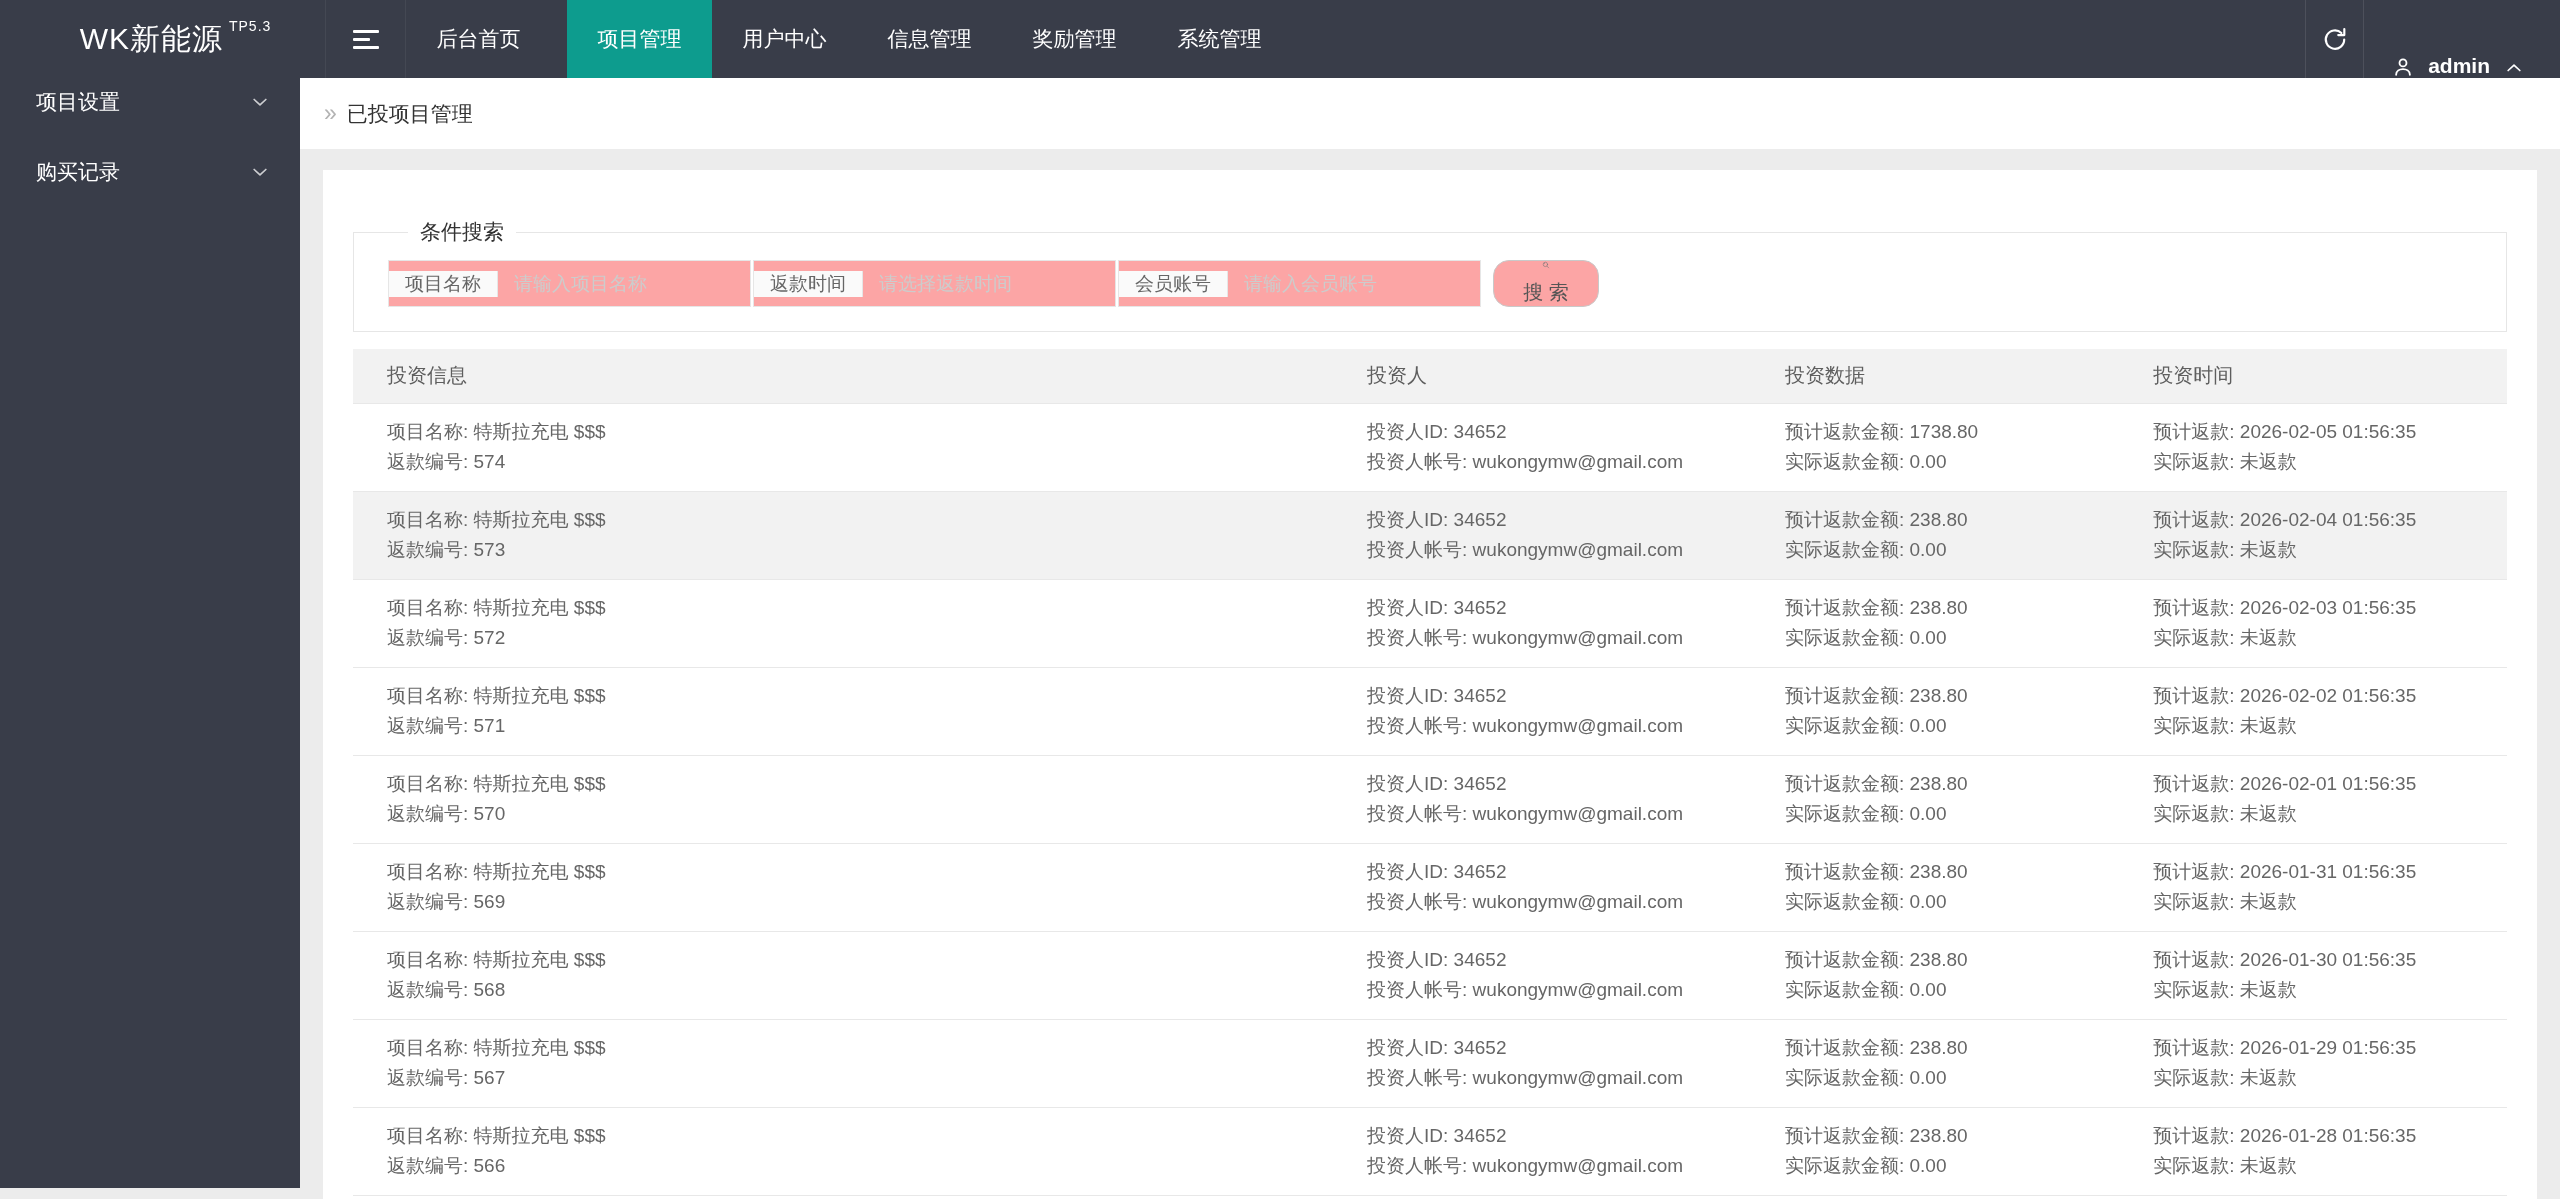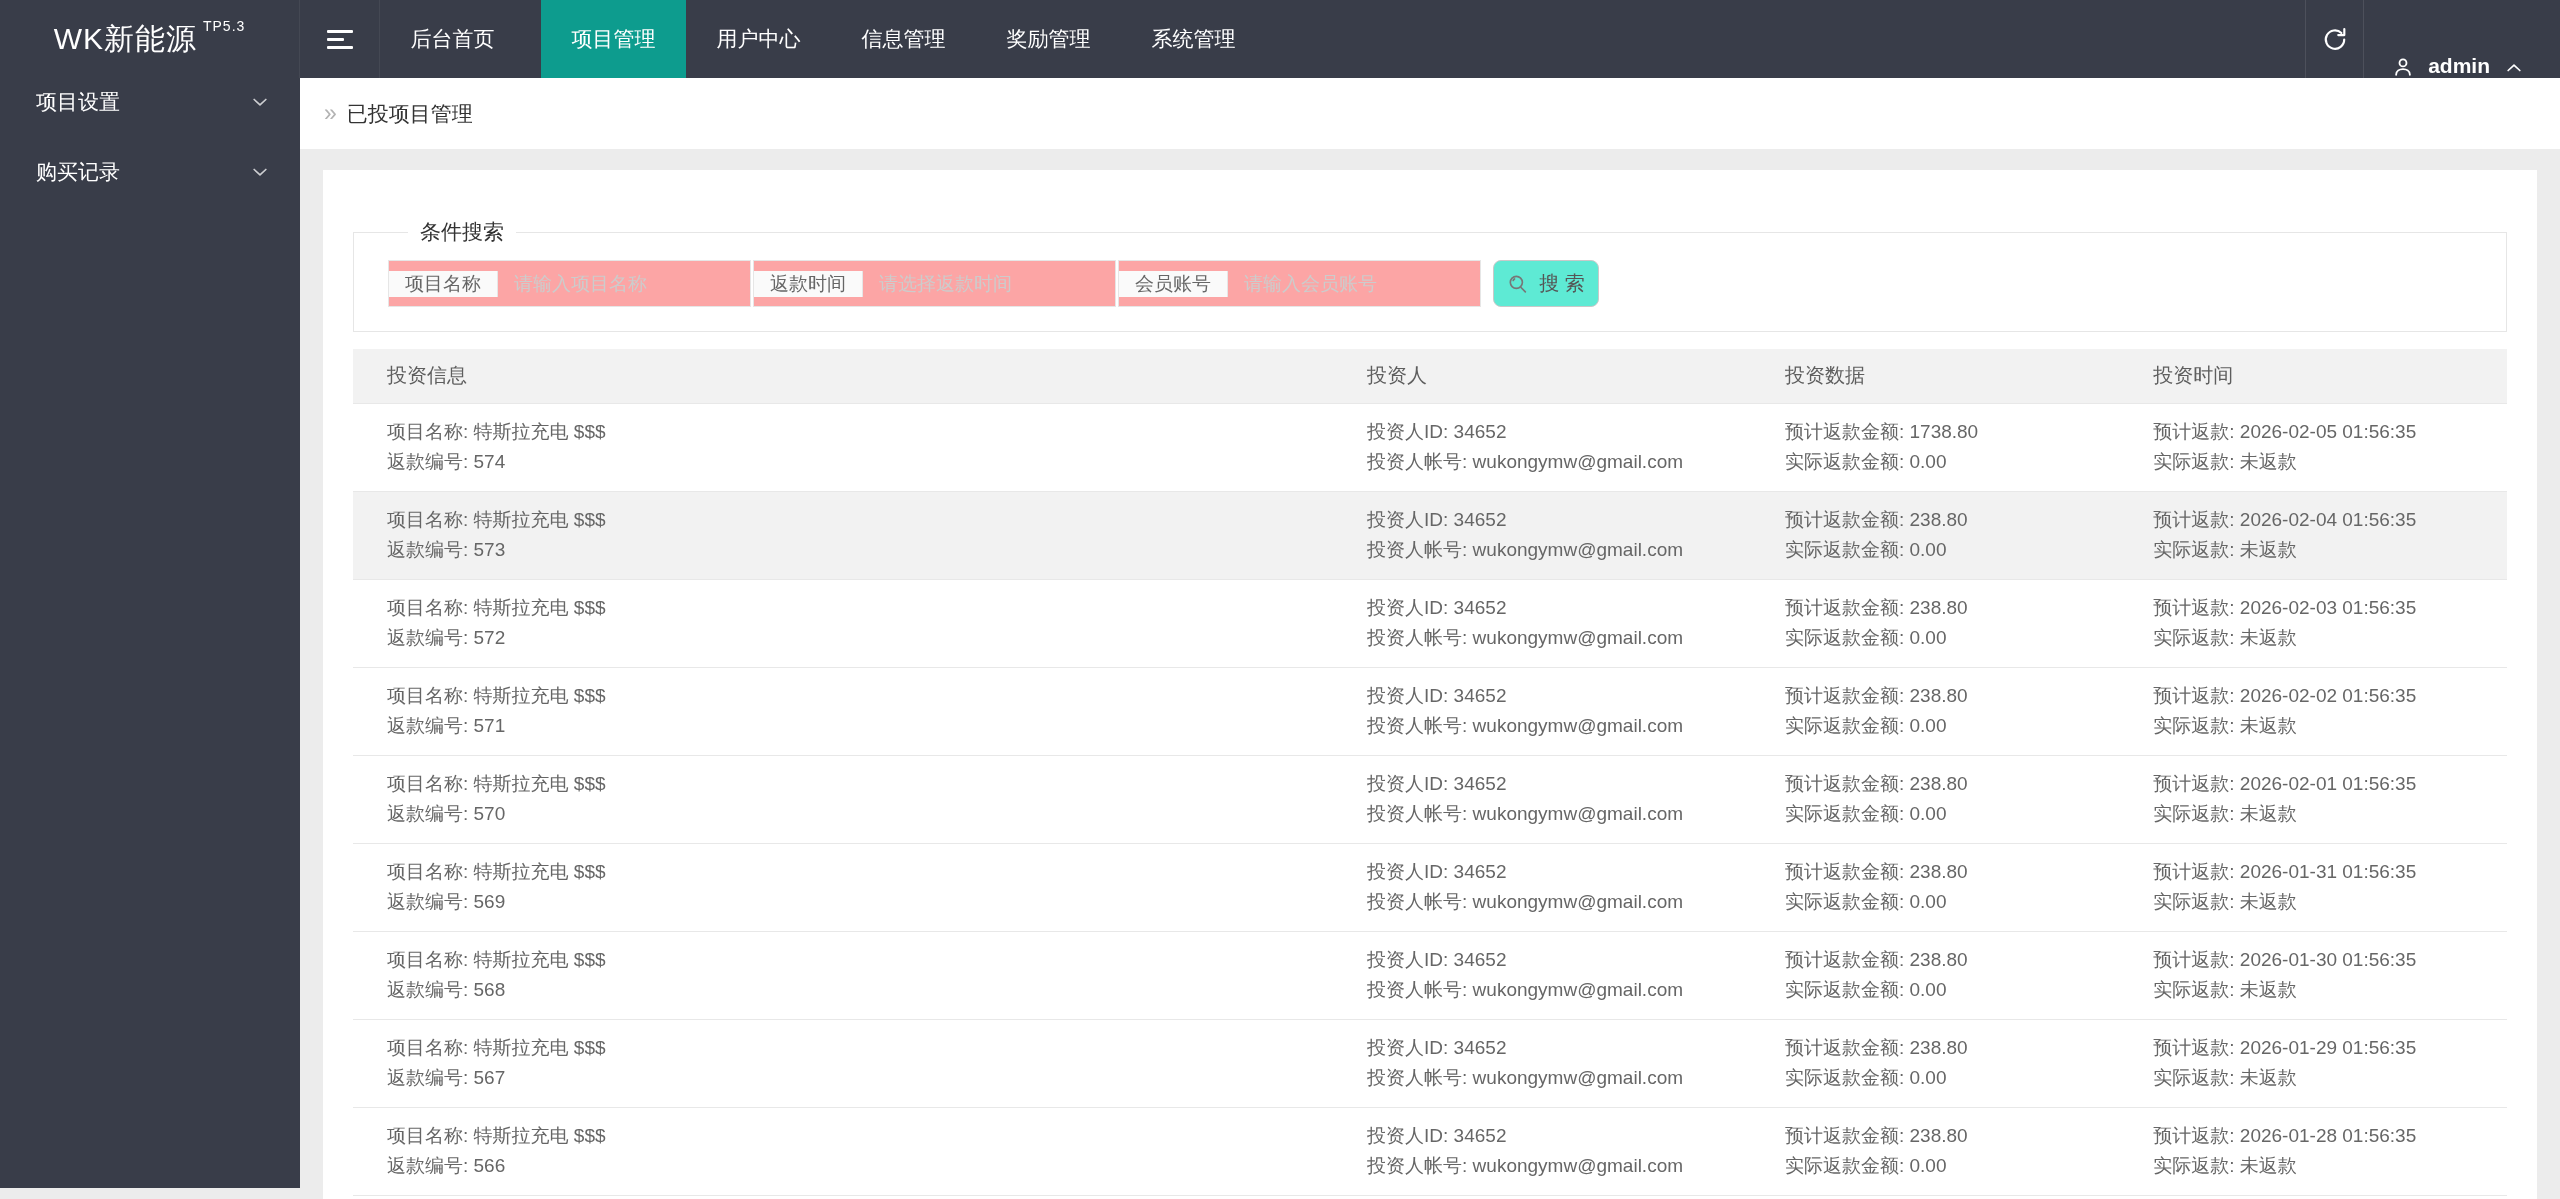--- a/index.html
+++ b/index.html
@@ -8,21 +8,21 @@
     font-family:"Liberation Sans","DejaVu Sans",sans-serif;
     background:#ECECEC; position:relative; color:#666;
   }
   svg { display:block; }
 
   
   .navbar { position:absolute; top:0; left:0; width:2560px; height:78px;
             background:#393D49; display:flex; align-items:stretch; z-index:10; }
   .logo { width:300px; display:flex; align-items:center; justify-content:center;
           color:#fff; font-size:30px; letter-spacing:1px;
-          border-right:1px solid rgba(255,255,255,.06); }
+          border-right:1px solid rgba(255,255,255,.06);margin-left:26px; }
   .logo .ver { font-size:14px; margin-left:6px; align-self:flex-start; margin-top:18px; }
   .hamburger { width:80px; display:flex; flex-direction:column; align-items:center;
                justify-content:center; gap:5px; cursor:pointer;
                border-right:1px solid rgba(255,255,255,.06); }
   .hamburger i { display:block; height:3px; background:#fff; border-radius:1px; }
   .hamburger i:nth-child(1){ width:26px; } .hamburger i:nth-child(2){ width:17px; margin-right:9px; }
   .hamburger i:nth-child(3){ width:26px; }
   .nav-menu { display:flex; align-items:stretch; }
   .nav-item { width:145px; display:flex; align-items:center; justify-content:center;
               color:#fff; font-size:21px; cursor:pointer; }
@@ -56,23 +56,23 @@
 
   .search-fieldset { margin:48px 30px 0; border:1px solid #E6E6E6; padding:2px 0 24px 34px; }
   .search-fieldset legend { margin-left:20px; padding:0 12px; font-size:21px; color:#333; }
   .form-row { display:flex; align-items:center; margin-top:12px; }
   .input-group { display:flex; height:47px; border:1px solid #E6E6E6; margin-right:2px; background:#fca5a5;align-items:center; }
   .input-label { display:flex; align-items:center; padding:0 16px; background:#FAFAFA;
                  border-right:1px solid #E6E6E6; color:#666; font-size:19px; white-space:nowrap; }
   .input-group input { border:none; outline:none; width:252px; padding:0 16px;
                        font-size:19px; color:#666; font-family:inherit; background:transparent; }
   .input-group input::placeholder { color:#CCCCCC; }
-  .search-btn { margin-left:10px; height:47px; width:106px; background:#5eead4;
-                border:1px solid #C9C9C9; border-radius:8px; display:flex; align-items:center;
-                justify-content:center; gap:10px; font-size:20px; color:#555; cursor:pointer; }
+  .search-btn { margin-left:10px; height:47px; width:106px; background:#fca5a5;
+                border:1px solid #C9C9C9; border-radius:16px; display:flex; align-items:center;
+                justify-content:center; gap:10px; font-size:20px; color:#555; cursor:pointer;flex-direction:column; }
 
   .data-table { width:2154px; margin:17px 30px 0; border-collapse:collapse; table-layout:fixed; }
   .data-table thead th { height:54px; background:#F2F2F2; font-weight:normal; text-align:left;
                          padding-left:34px; font-size:20px; color:#5E5E5E;
                          border-bottom:1px solid #E8E8E8; }
   .data-table tbody td { height:88px; border-bottom:1px solid #E8E8E8; padding-left:34px;
                          font-size:19px; color:#666; vertical-align:middle; }
   .data-table td div { line-height:30px; white-space:nowrap; overflow:hidden; }
   .data-table tr.highlight { background:#F2F2F2; }
 </style>

